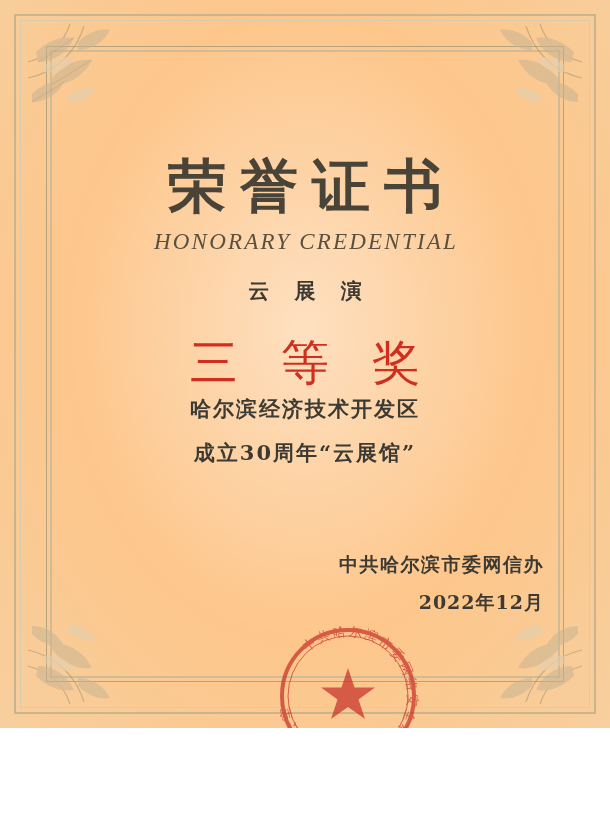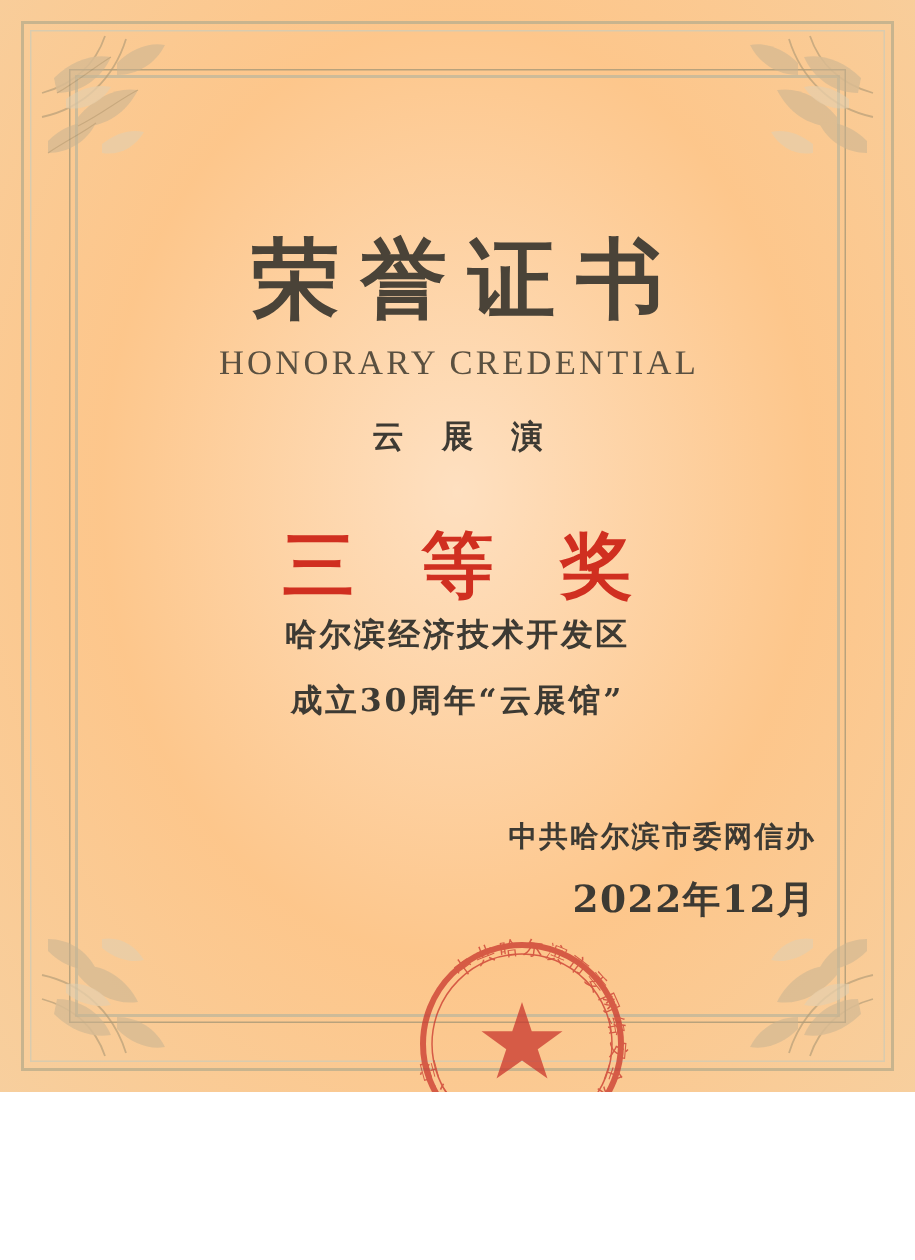--- a/index.html
+++ b/index.html
@@ -104,20 +104,21 @@
     line-height: 1.1;
   }
 
   .title-en {
     margin-top: 10px;
     font-family: "Liberation Serif", serif;
     font-size: 23px;
     letter-spacing: 2.2px;
     color: #5a5040;
     text-indent: 2px;
+    font-style: italic;
   }
 
   .line-competition {
     margin-top: 44px;
     font-family: "DejaVu Serif", serif;
     font-size: 21px;
     letter-spacing: 1.5px;
     color: #3d3a33;
     font-weight: bold;
   }
@@ -126,24 +127,24 @@
     margin-top: 22px;
     font-family: "DejaVu Serif", serif;
     font-size: 21px;
     letter-spacing: 9px;
     color: #3d3a33;
     font-weight: bold;
     text-indent: 9px;
   }
 
   .award {
-    margin-top: 40px;
+    margin-top: 26px;
     font-family: "DejaVu Serif", serif;
     font-size: 48px;
-    font-weight: bold;
+    font-weight: normal;
     letter-spacing: 14px;
     text-indent: 14px;
     color: #d02f20;
   }
 
   .line-work1 {
     font-family: Liberation Sans, sans-serif;
     font-size: 21px;
     letter-spacing: 2px;
     color: #3d3a33;
@@ -176,21 +177,21 @@
   .issuer {
     font-family: "DejaVu Serif", serif;
     font-size: 19px;
     letter-spacing: 1.5px;
     color: #3d3a33;
     font-weight: bold;
   }
   .issue-date {
     margin-top: 12px;
     font-family: "DejaVu Serif", serif;
-    font-size: 25px;
+    font-size: 19px;
     letter-spacing: 1px;
     color: #3d3a33;
     font-weight: bold;
   }
 
   
   .seal {
     position: absolute;
     left: 268px;
     top: 616px;

